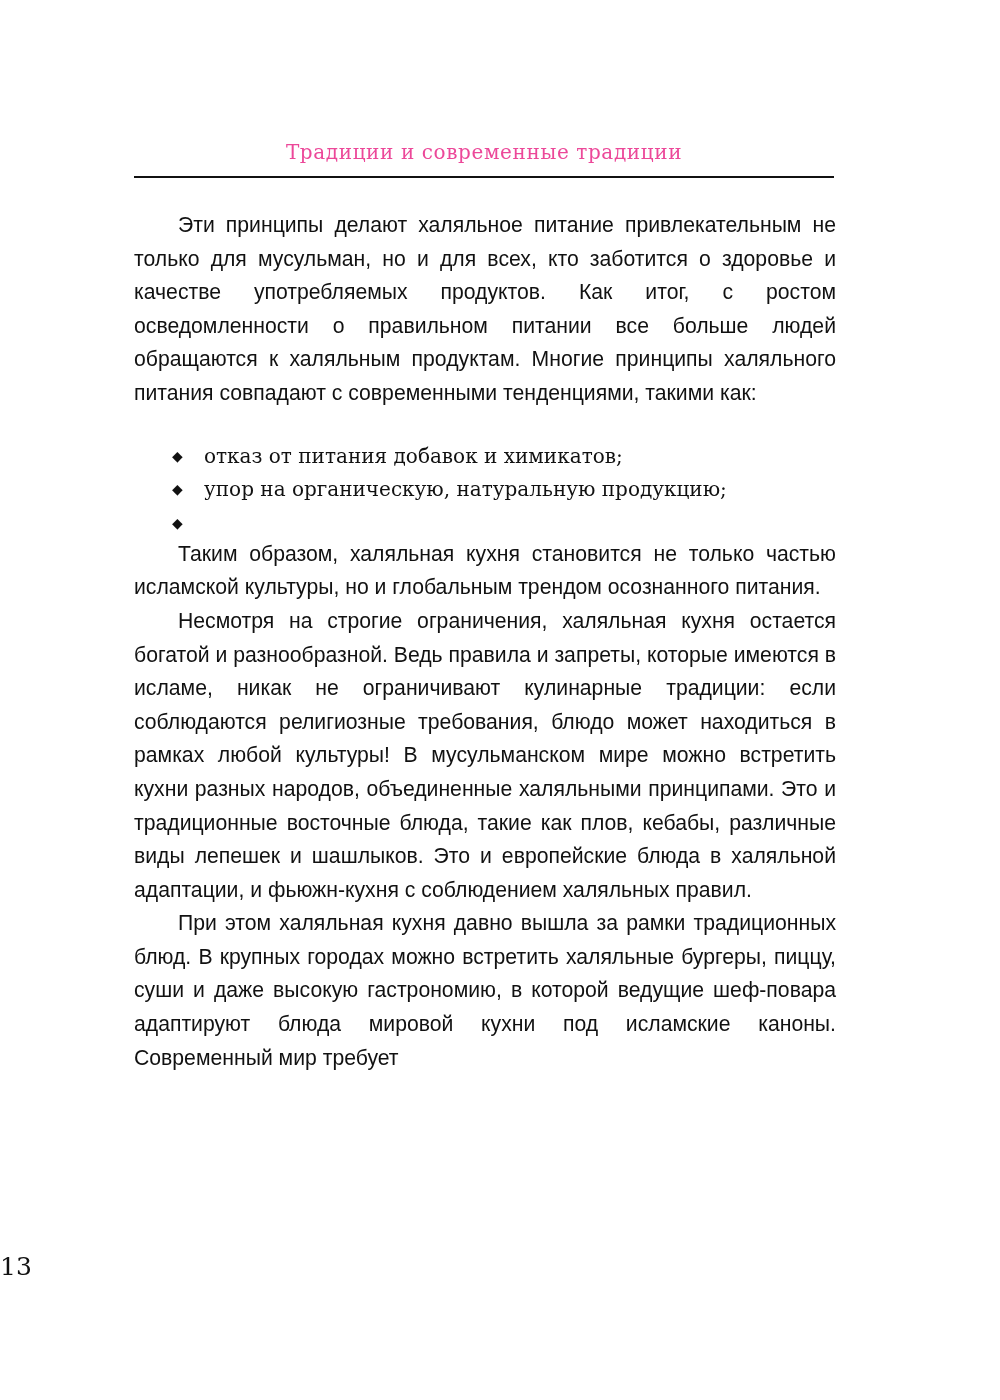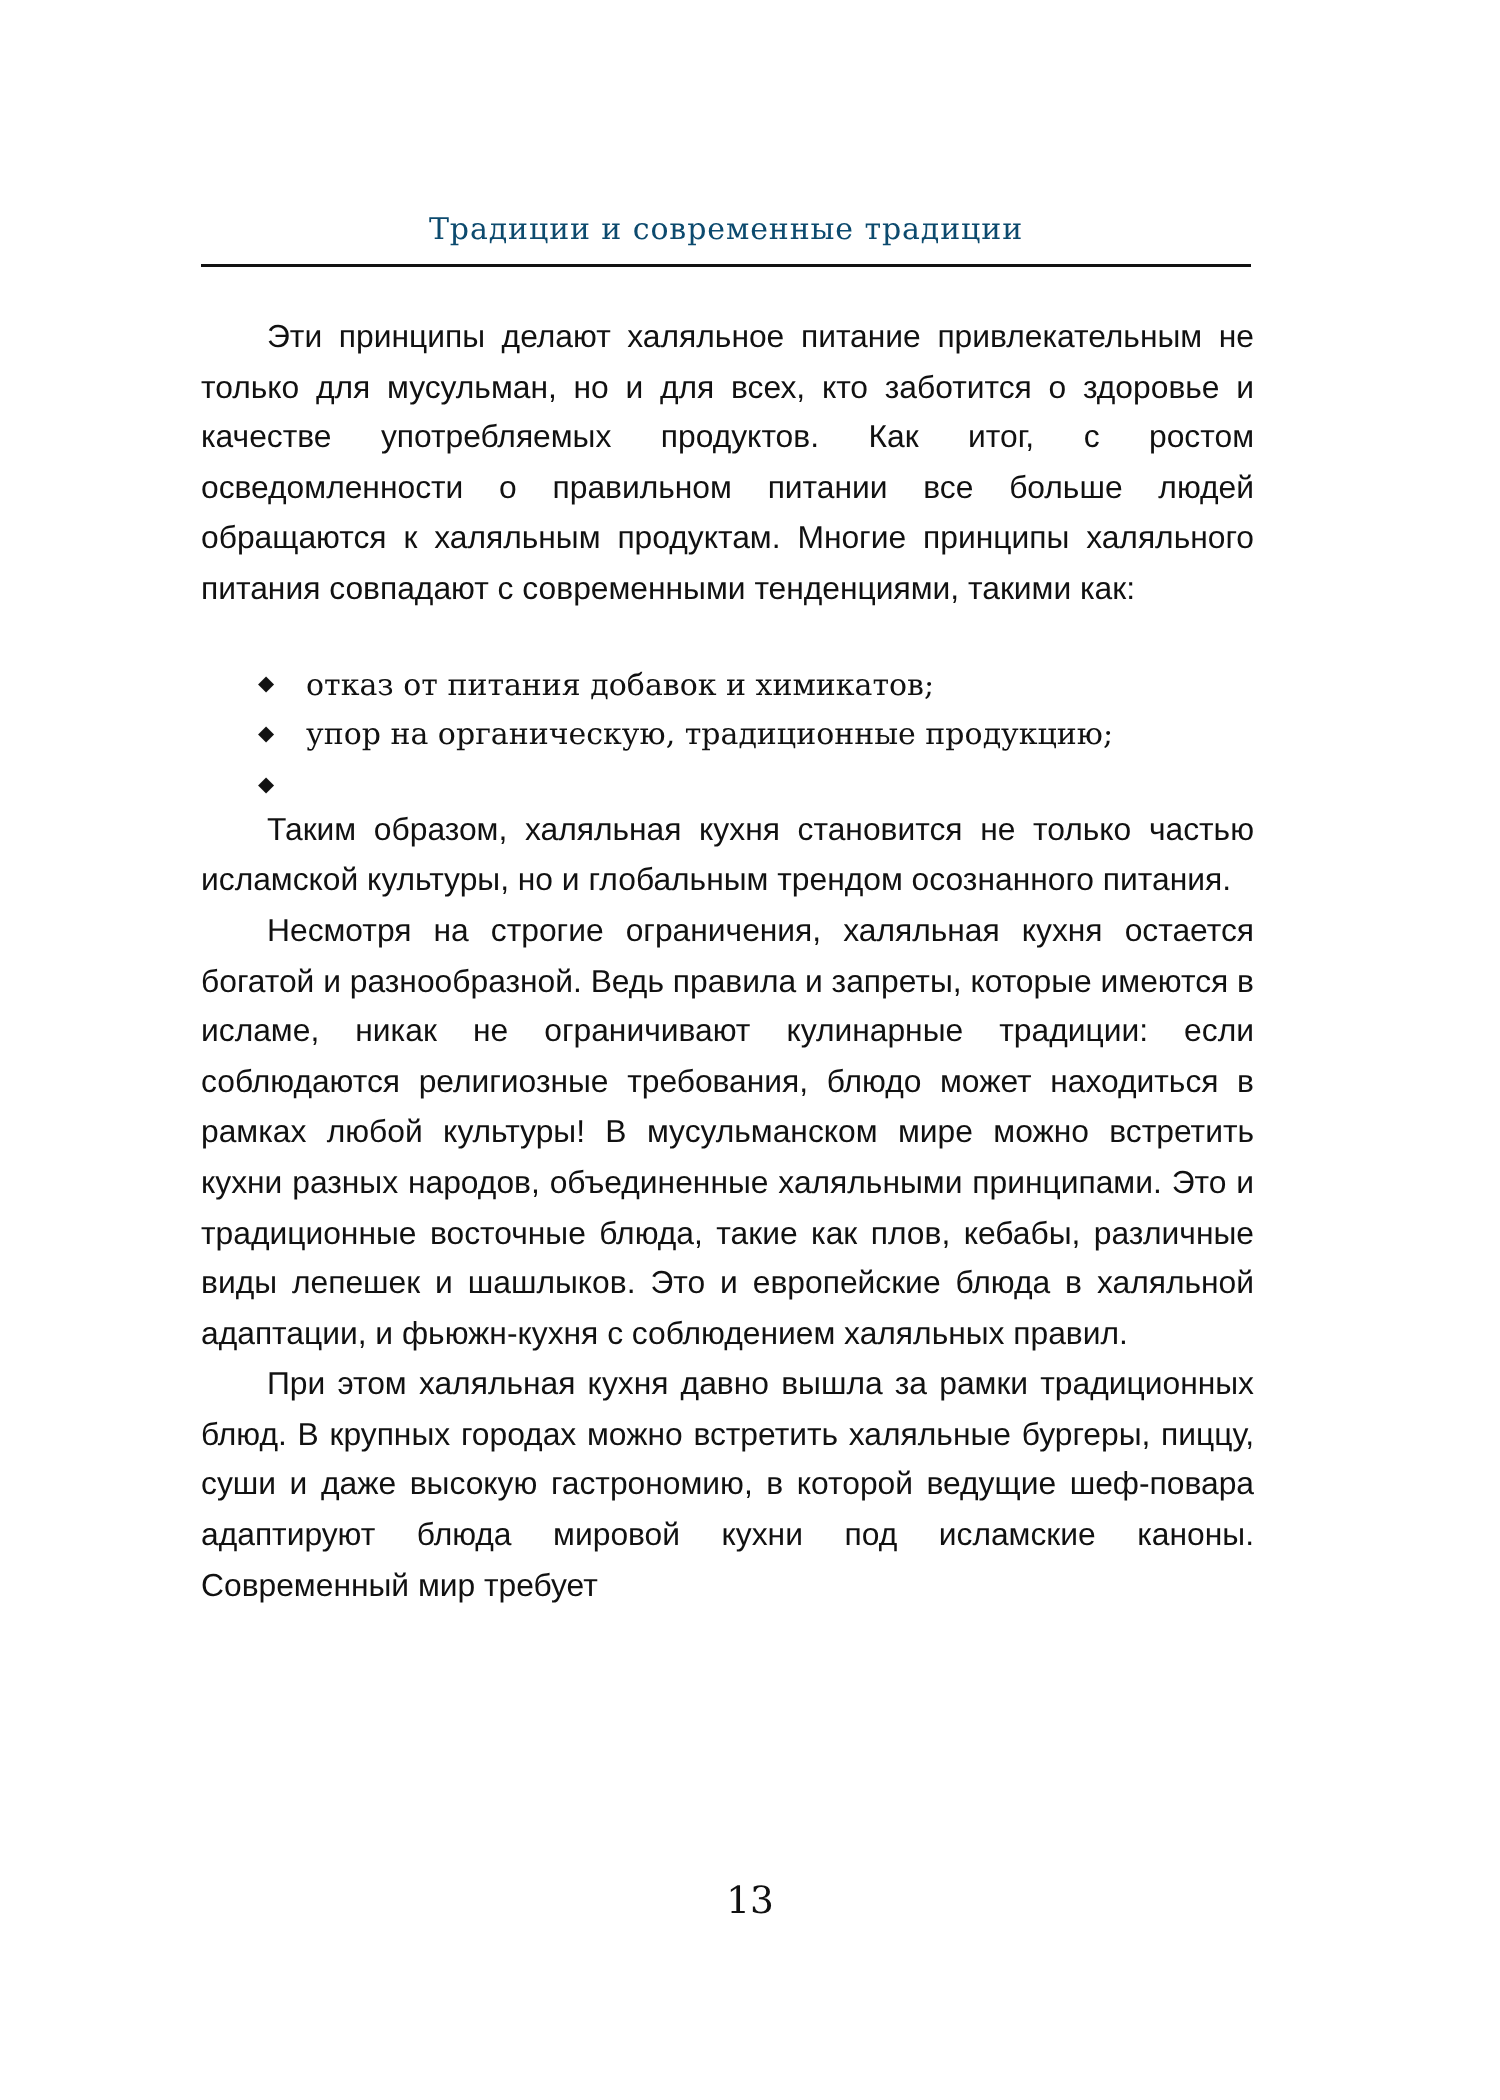--- a/index.html
+++ b/index.html
@@ -27,21 +27,21 @@
     position: absolute;
     left: 134px;
     top: 140px;
     width: 700px;
     text-align: center;
   }
   .header-title {
     font-family: "DejaVu Serif", serif;
     font-size: 20px;
     letter-spacing: 0.6px;
-    color: #0c4a6e;
+    color: #ec4899;
     white-space: nowrap;
   }
   .header-rule {
     position: absolute;
     left: 134px;
     top: 176px;
     width: 700px;
     height: 2px;
     background: #111111;
   }
@@ -89,21 +89,21 @@
     left: 0;
     top: 0;
     font-size: 14px;
     line-height: 33.6px;
   }
   .folio {
     position: absolute;
     left: 0;
     top: 1252px;
     width: 1000px;
-    text-align: center;
+    text-align: left;
     font-family: "DejaVu Serif", serif;
     font-size: 25px;
     color: #111111;
   }
 </style>
 </head>
 <body>
 
 <div class="page">
 
@@ -118,21 +118,21 @@
 
     <div class="spacer-md"></div>
 
     <ul class="bullets">
       <li>
         <span class="marker">◆</span>
         <span>отказ от питания добавок и химикатов;</span>
       </li>
       <li>
         <span class="marker">◆</span>
-        <span>упор на органическую, традиционные продукцию;</span>
+        <span>упор на органическую, натуральную продукцию;</span>
       </li>
       <li>
         <span class="marker">◆</span>
       </li>
     </ul>
 
     <div class="spacer-lg"></div>
 
     <p class="body-par">Таким образом, халяльная кухня становится не только частью исламской культуры, но и глобальным трендом осоз­нанного питания.</p>
     <p class="body-par tight">Несмотря на строгие ограничения, халяльная кухня оста­ется богатой и разнообразной. Ведь правила и запреты, кото­рые имеются в исламе, никак не ограничивают кулинарные традиции: если соблюдаются религиозные требования, блю­до может находиться в рамках любой культуры! В мусуль­манском мире можно встретить кухни разных народов, объ­единенные халяльными принципами. Это и традиционные восточные блюда, такие как плов, кебабы, различные виды лепешек и шашлыков. Это и европейские блюда в халяльной адаптации, и фьюжн-кухня с соблюдением халяльных правил.</p>

